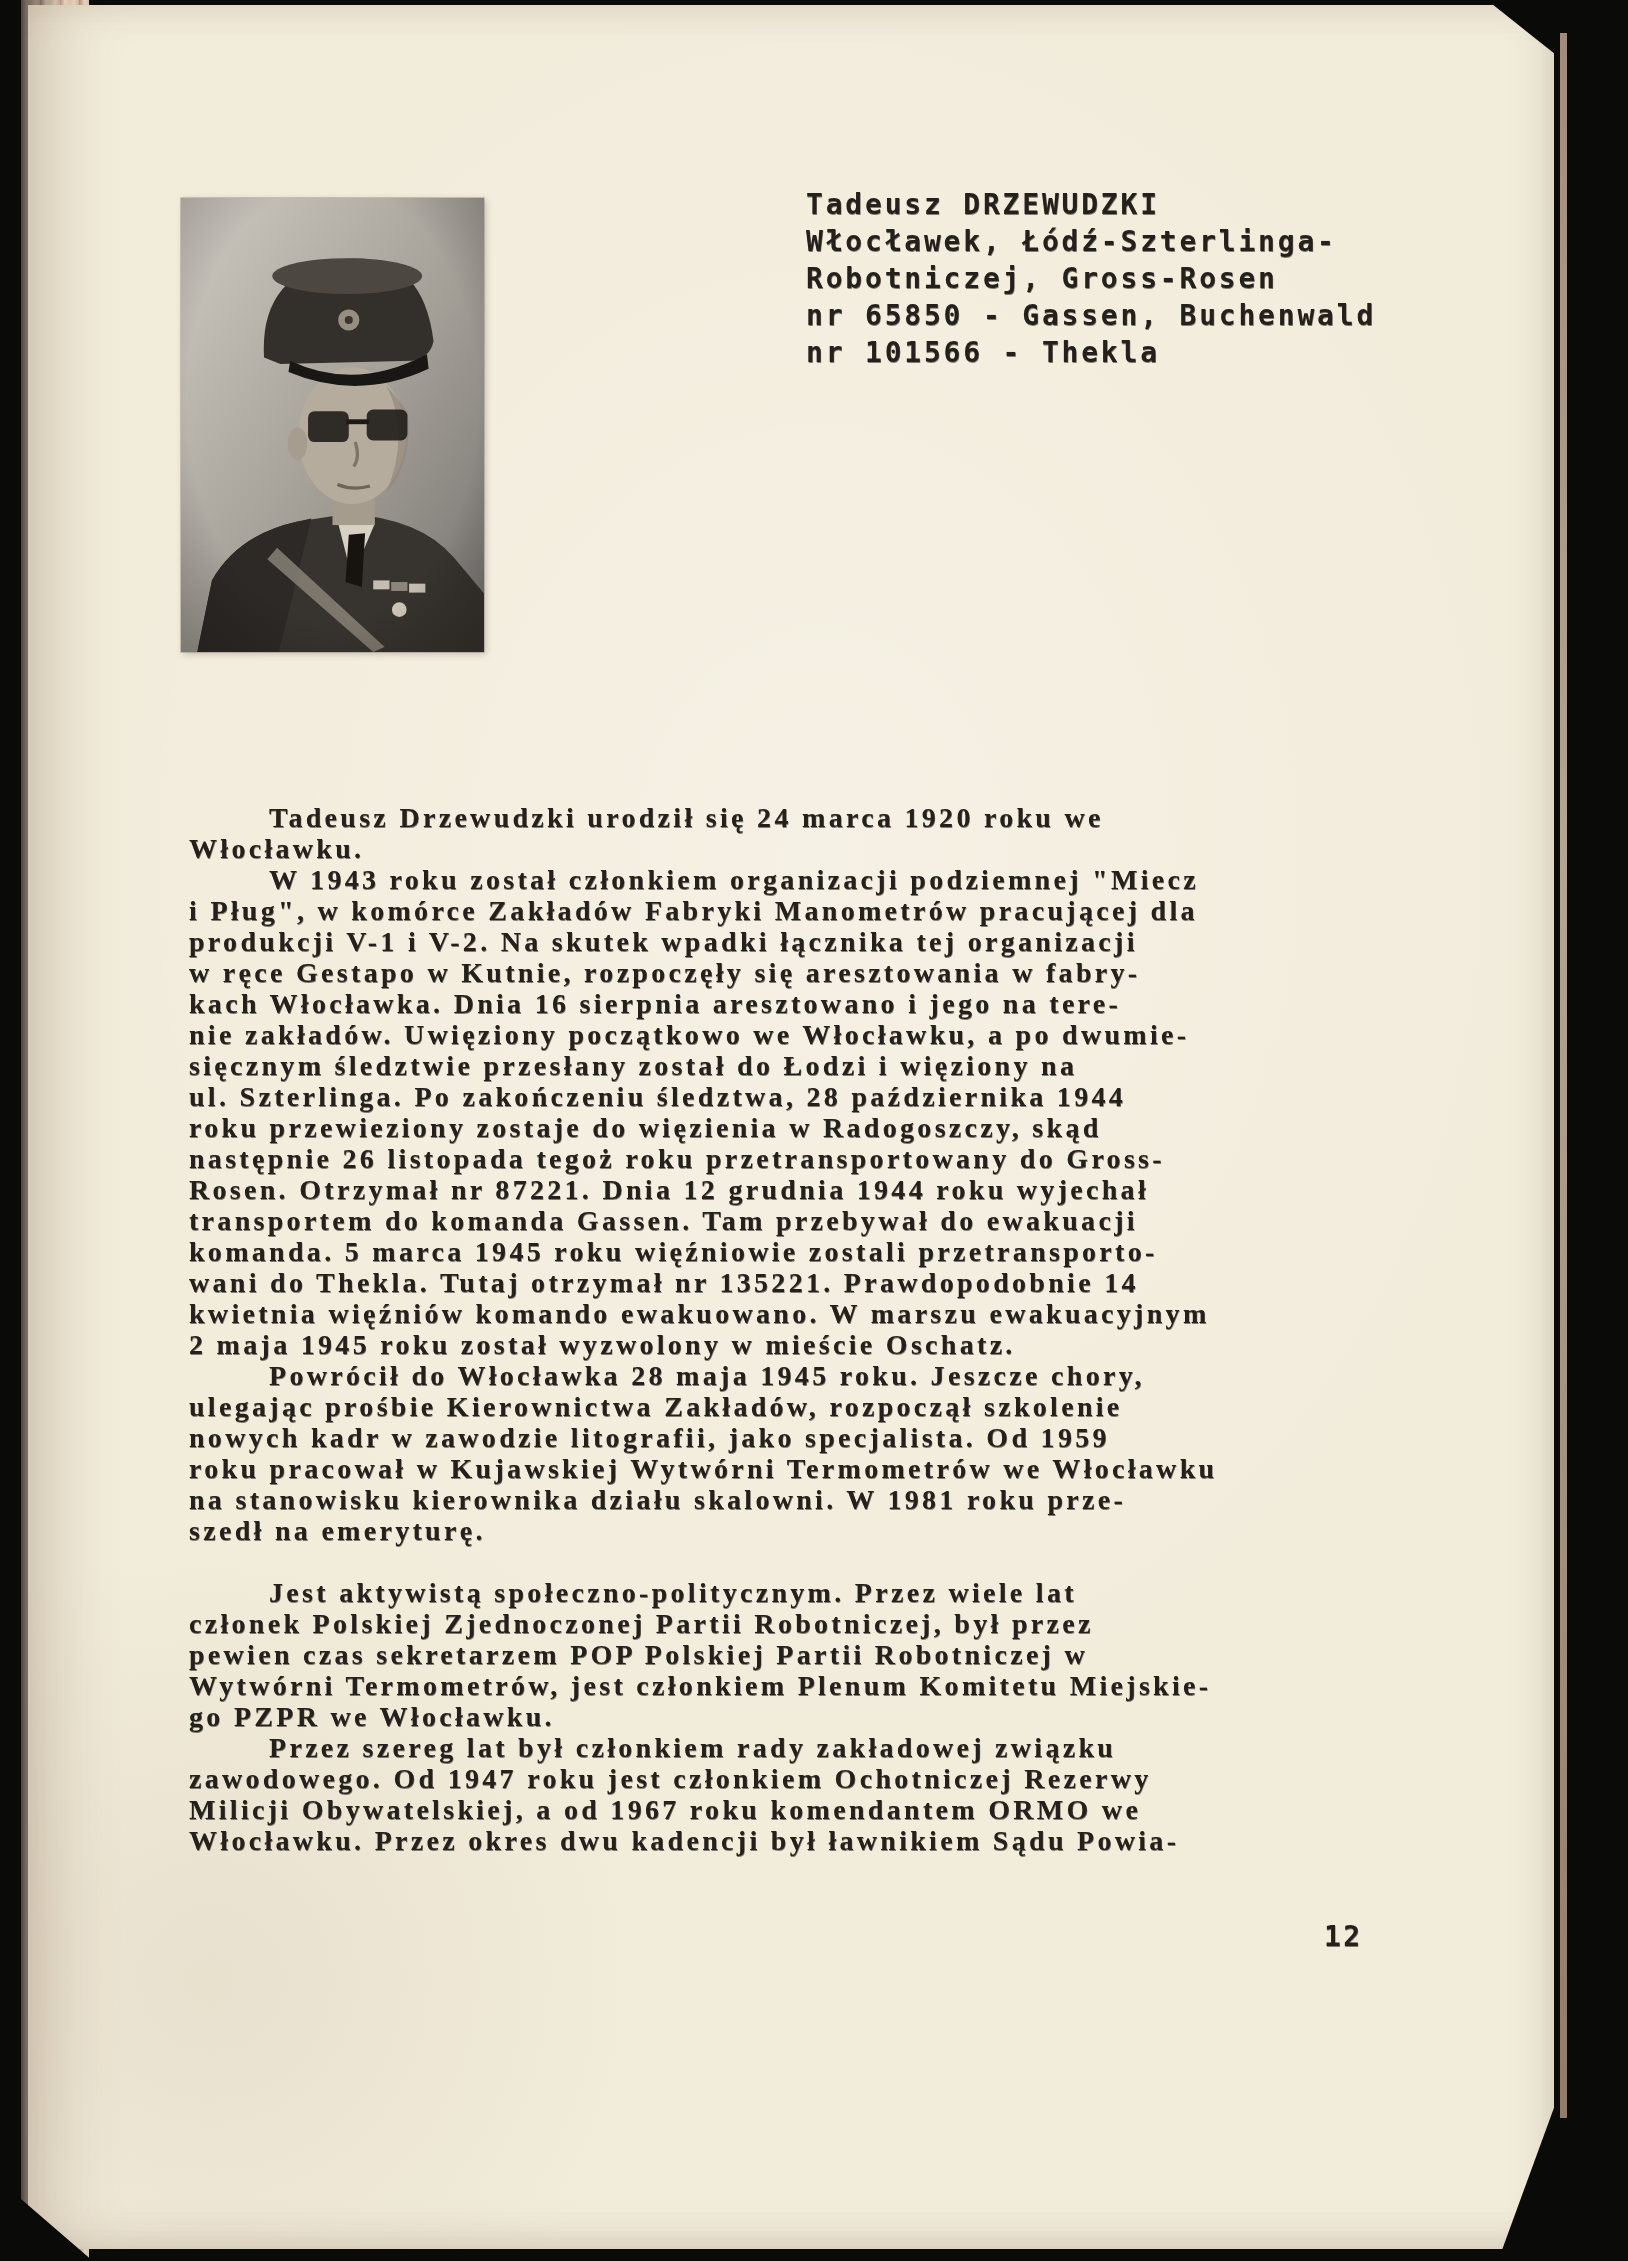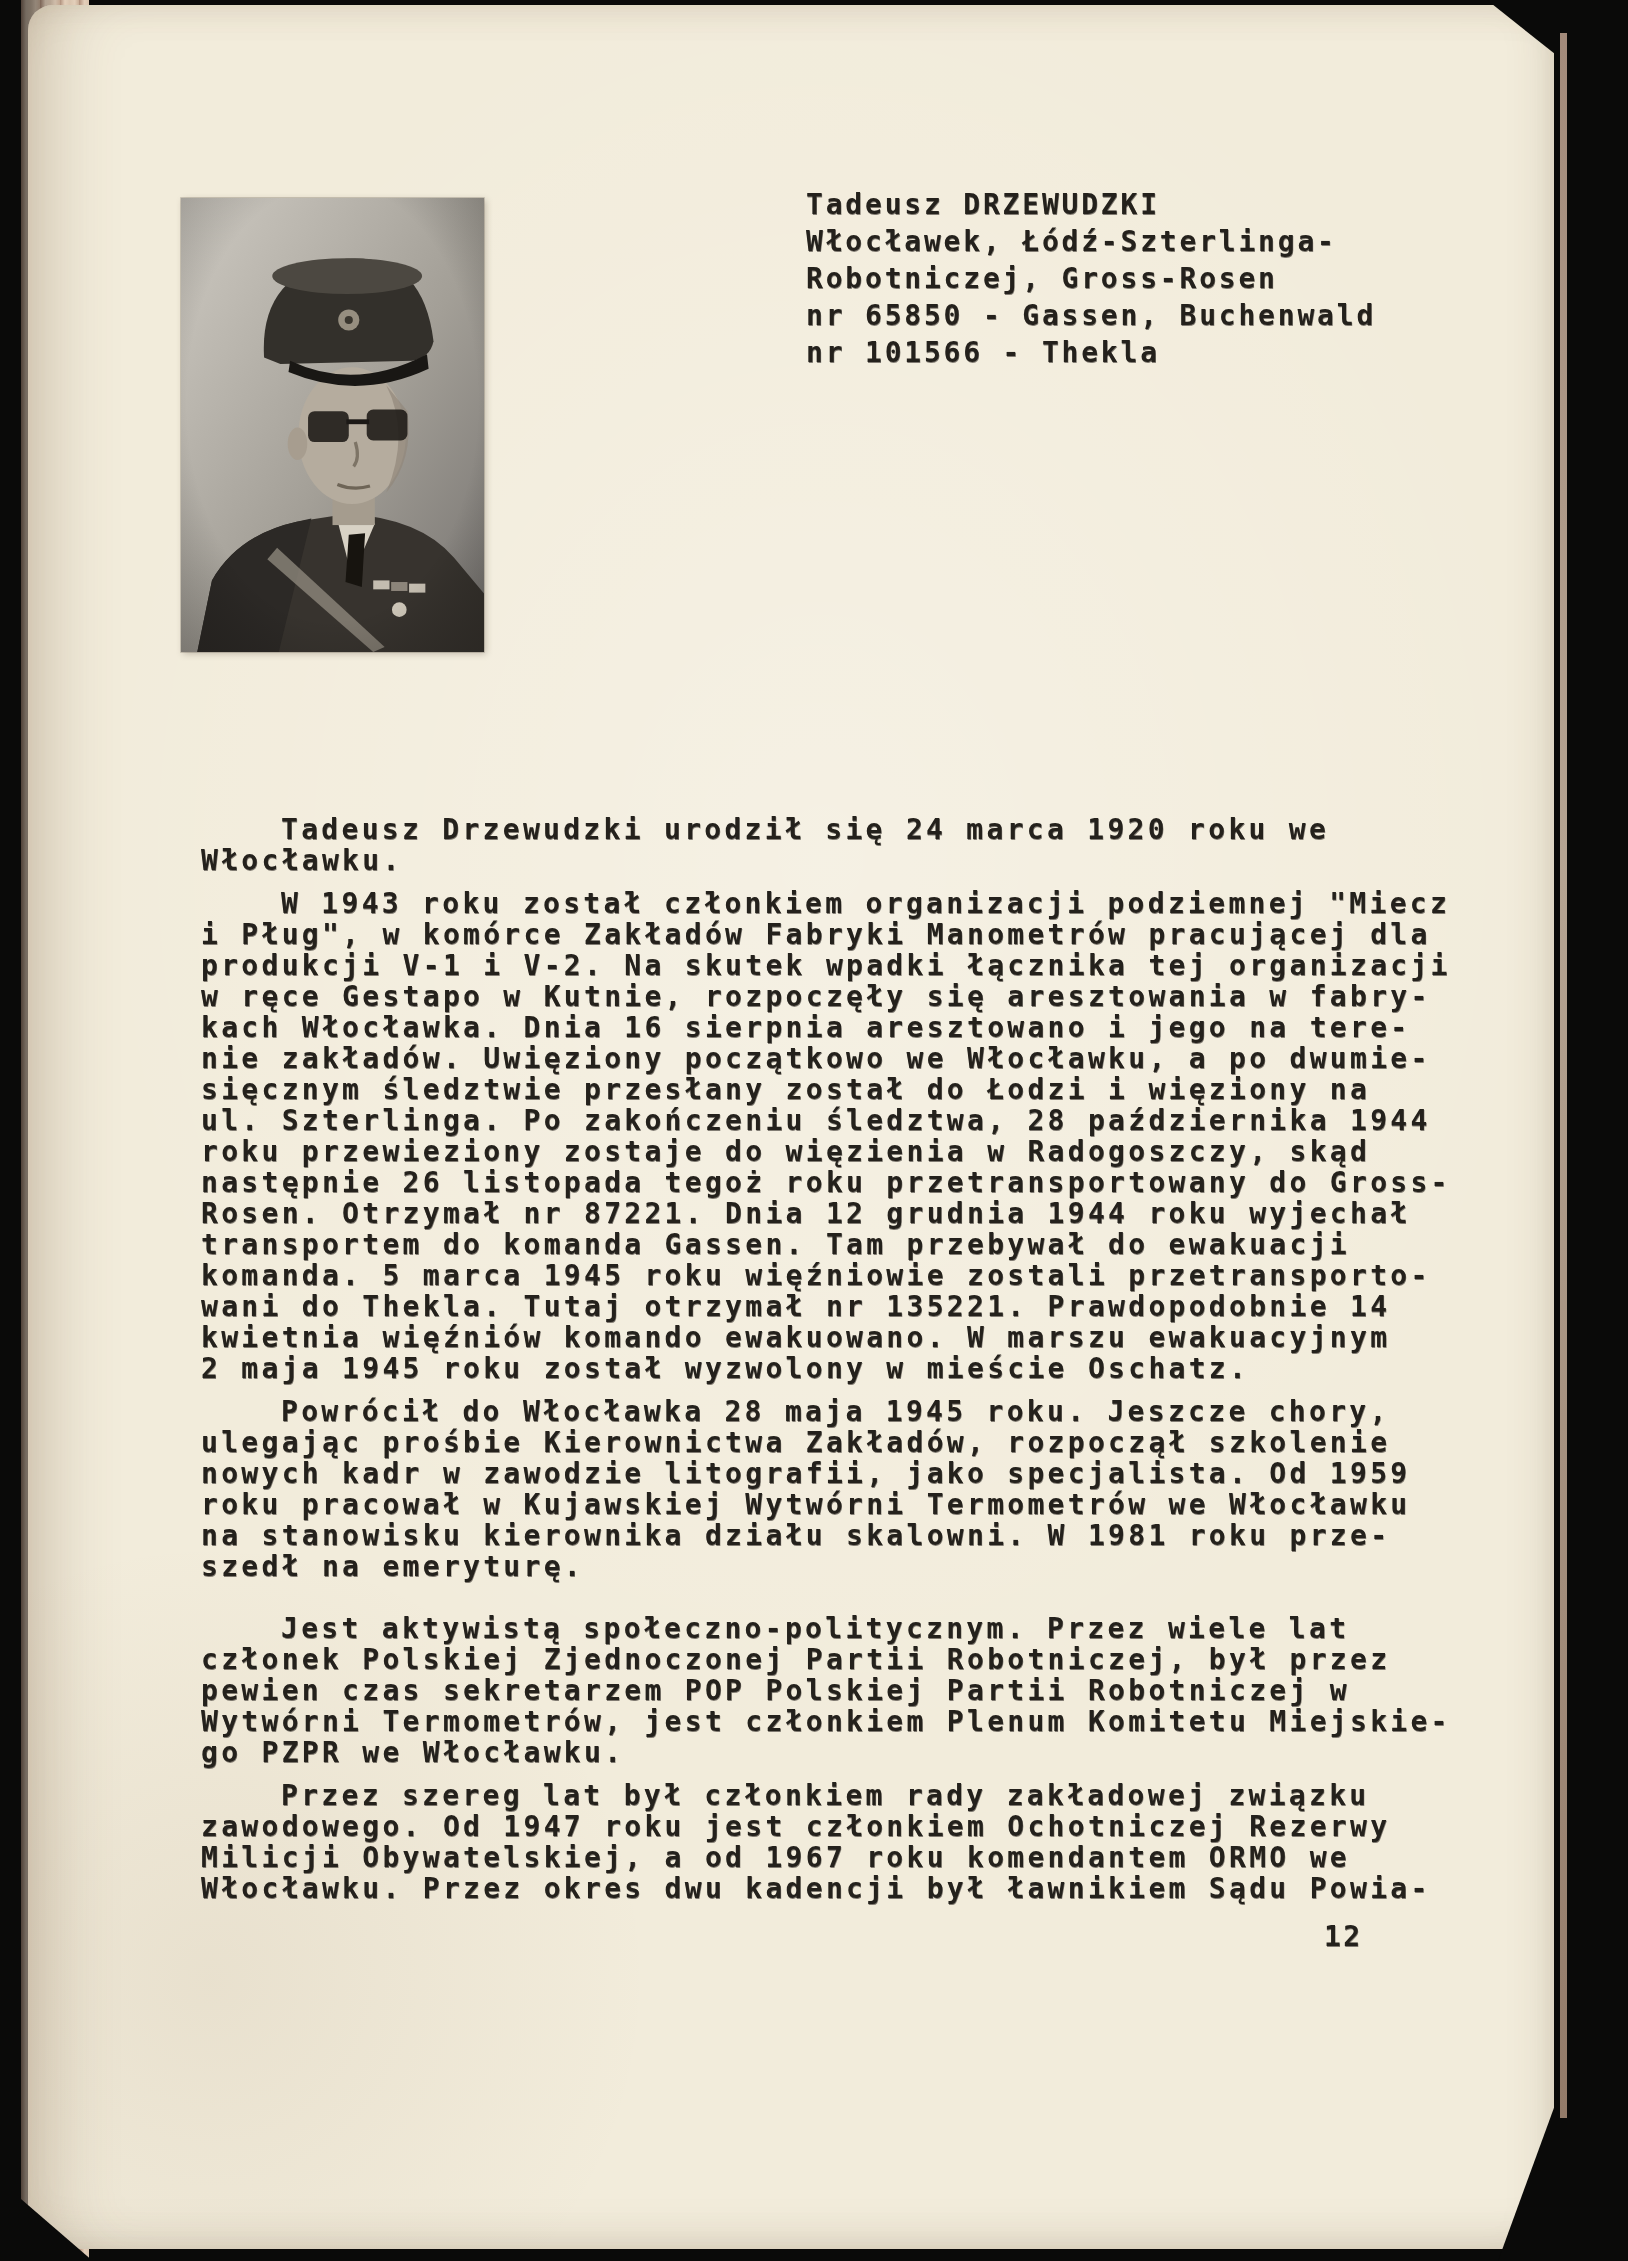--- a/index.html
+++ b/index.html
@@ -40,21 +40,20 @@
     background:
       radial-gradient(1059px 1303px at 52% 38%, rgba(255,255,255,.25), rgba(255,255,255,0) 70%),
       radial-gradient(733px 733px at 12% 88%, rgba(120,90,55,.08), rgba(0,0,0,0) 60%),
       var(--paper);
     box-shadow:
       inset 57px 0 73px -41px rgba(110,80,50,.30),
       inset -28.5px 0 49px -33px rgba(90,70,45,.25),
       inset 0 -33px 57px -41px rgba(90,70,45,.22),
       inset 0 24.4px 49px -37px rgba(110,85,55,.18);
     z-index:2;
-    border-radius:25px;
   }
 
   
   .corner{position:absolute;width:0;height:0;z-index:3;}
   .corner-tr{left:1487px;top:0;border-left:68px solid transparent;border-top:54px solid var(--bg);}
   .corner-br{left:1498px;top:2105px;border-bottom:156px solid var(--bg);border-left:57px solid transparent;}
   .corner-bl{left:21px;top:2199px;border-bottom:63px solid var(--bg);border-right:73px solid transparent;}
 
   
   .photo{
@@ -72,21 +71,21 @@
     white-space:pre;
   }
   .header-block{
     position:absolute;left:778px;top:181px;
     font-size:28px;line-height:37px;letter-spacing:2.8px;
   }
   .body-block{
     position:absolute;left:161px;top:797px;
     font-size:28px;line-height:31px;letter-spacing:3.3px;
   }
-  .paragraph{margin:12px;}
+  .paragraph{margin:0;font-family:Liberation Serif, serif;}
   .paragraph.gap{margin-top:31px;}
   .paragraph .tline:first-child{text-indent:80px;}
   .page-number{
     position:absolute;left:1296px;top:1915px;
     font-size:28px;letter-spacing:2.4px;
   }
 </style>
 </head>
 <body>
 

